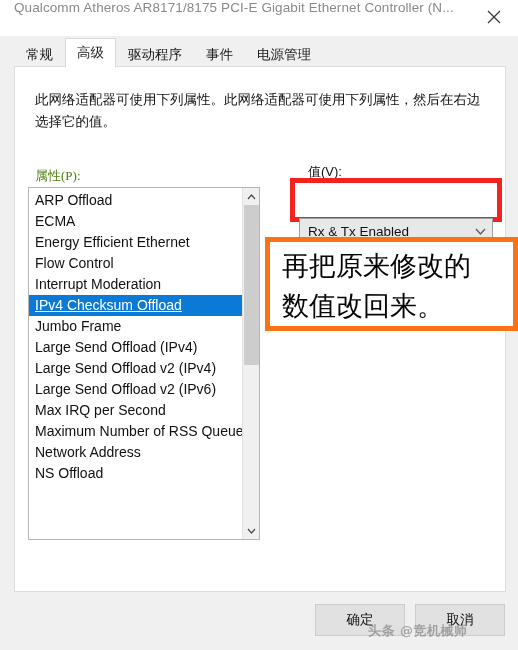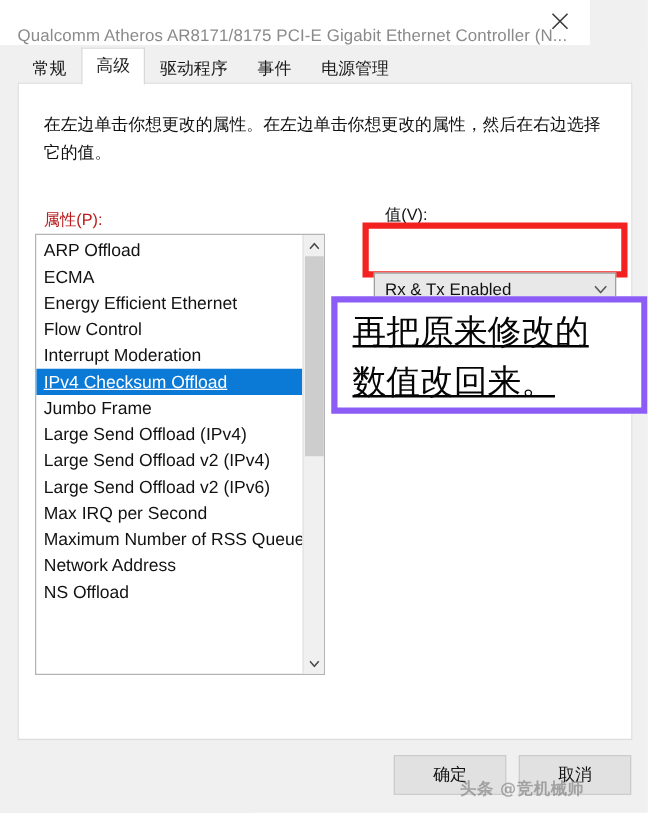--- a/index.html
+++ b/index.html
@@ -13,24 +13,24 @@
   #root {
     position: relative;
     width: 518px; height: 650px;
     background: #f0f0f0;
   }
 
   
   .titlebar {
     position: absolute;
     left: 0; top: 0;
-    width: 472px; height: 36px;
-    background: #ffffff;
-    display: flex;
-    align-items: flex-end;
+    width: 518px; height: 36px;
+    background: #ffffff;
+    display: flex;
+    align-items: flex-start;
   }
   .title-text {
     margin-left: 14px;
     font-size: 13.5px;
     color: #8a8a8a;
     white-space: nowrap;
     overflow: hidden;
     letter-spacing: 0.1px;
   }
   .close-btn {
@@ -91,21 +91,22 @@
     width: 450px;
     font-size: 13.5px;
     line-height: 22px;
     color: #111;
   }
 
   .lbl-prop {
     position: absolute;
     left: 20px; top: 100px;
     font-size: 13px;
-    color: #b91c1c;
+    color: #4d7c0f;
+    font-family: Liberation Serif, serif;
   }
   .lbl-val {
     position: absolute;
     left: 293px; top: 96px;
     font-size: 13px;
     color: #111;
   }
 
   
   .listbox {
@@ -191,24 +192,23 @@
     justify-content: center;
     color: #4a4a4a;
   }
 
   
   .annotation {
     position: absolute;
     left: 265px; top: 237px;
     width: 253px; height: 94px;
     background: #ffffff;
-    border: 5px solid #8b5cf6;
+    border: 5px solid #f97316;
     z-index: 6;
     overflow: hidden;
-    text-decoration: underline;
   }
   .annotation-inner {
     padding: 4px 0 0 12px;
     font-size: 27px;
     line-height: 40px;
     color: #050505;
     font-weight: 500;
     white-space: pre-line;
     font-family: "DejaVu Sans", "Liberation Sans", sans-serif;
   }
@@ -261,21 +261,21 @@
   <div class="tabstrip">
     <div class="tab">常规</div>
     <div class="tab selected">高级</div>
     <div class="tab">驱动程序</div>
     <div class="tab">事件</div>
     <div class="tab">电源管理</div>
   </div>
 
   <div class="panel">
 
-    <div class="desc">在左边单击你想更改的属性。在左边单击你想更改的属性，然后在右边选择它的值。</div>
+    <div class="desc">此网络适配器可使用下列属性。此网络适配器可使用下列属性，然后在右边选择它的值。</div>
 
     <div class="lbl-prop">属性(P):</div>
     <div class="lbl-val">值(V):</div>
 
     <div class="listbox">
       <div class="list-items">
         <div class="list-item">ARP Offload</div>
         <div class="list-item">ECMA</div>
         <div class="list-item">Energy Efficient Ethernet</div>
         <div class="list-item">Flow Control</div>

